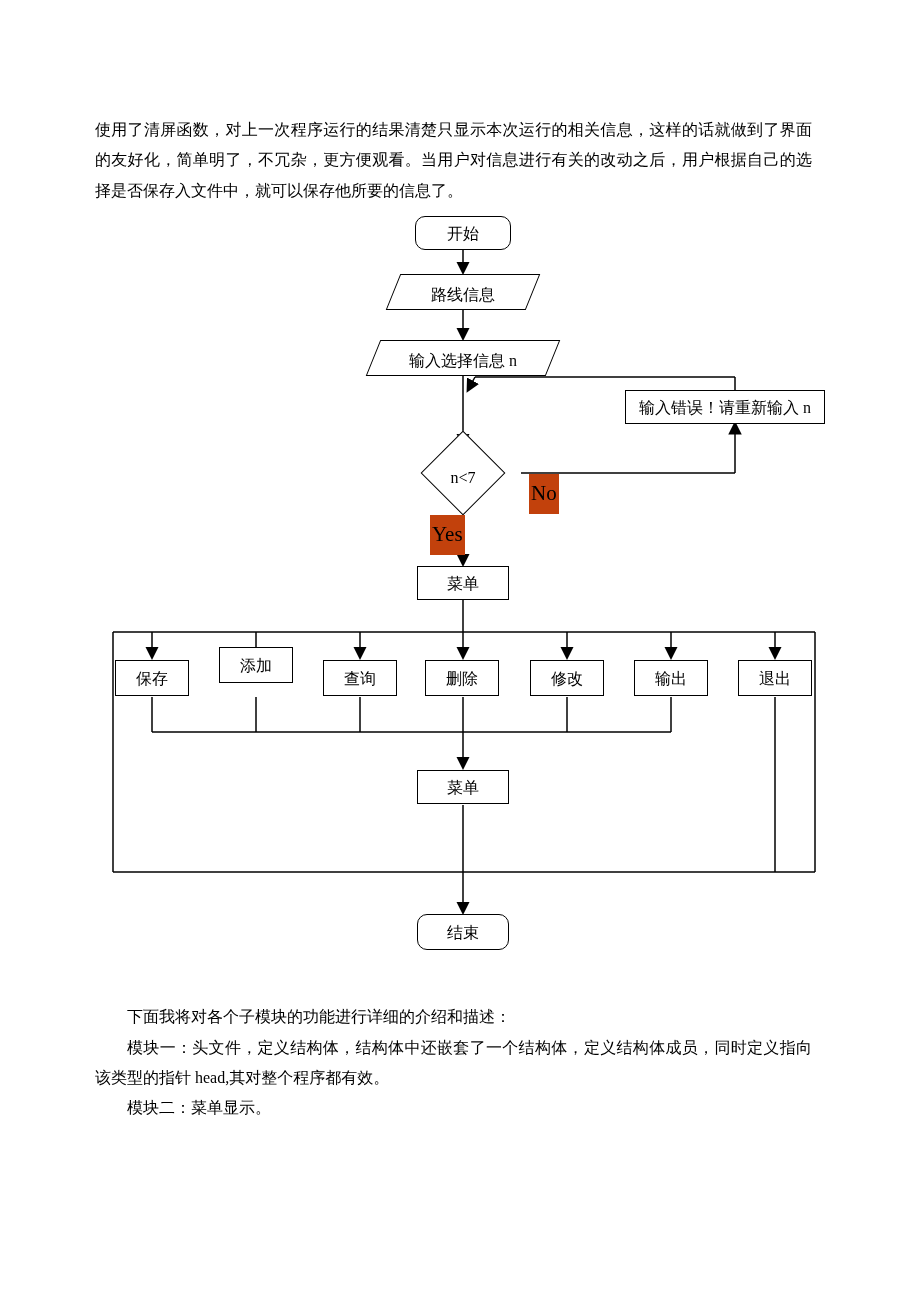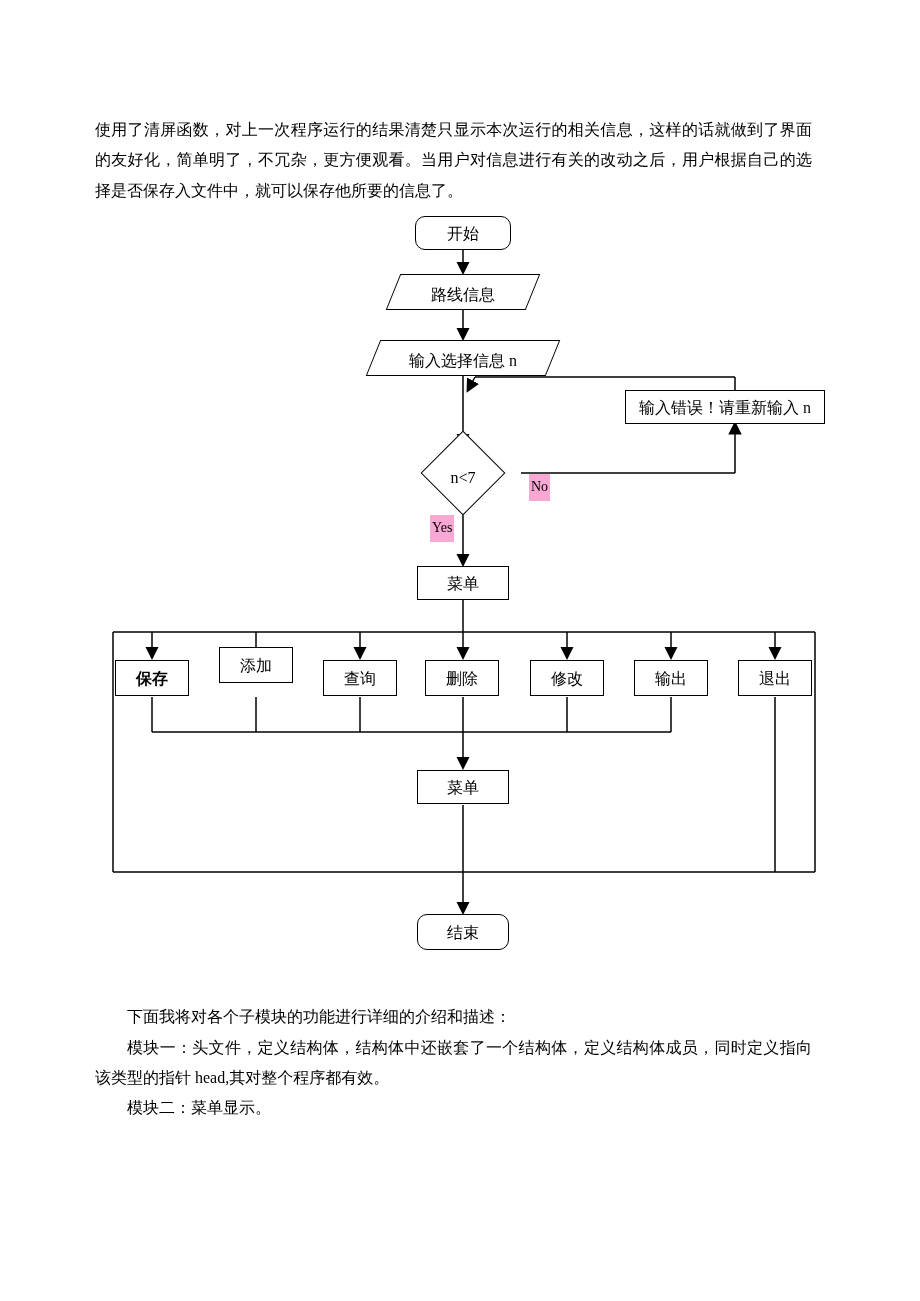--- a/index.html
+++ b/index.html
@@ -68,22 +68,22 @@
   }
   svg.lines {
     position: absolute;
     left: 0;
     top: 0;
     width: 730px;
     height: 760px;
   }
   .flow-text {
     position: absolute;
-    font-size: 14px;
-    background: #f9a8d4;
+    font-size: 21px;
+    background: #c2410c;
     padding: 0 2px;
   }
   .section-gap { height: 14px; }
 </style>
 </head>
 <body>
 
 <div class="page">
 
   <p class="para">使用了清屏函数，对上一次程序运行的结果清楚只显示本次运行的相关信息，这样的话就做到了界面的友好化，简单明了，不冗杂，更方便观看。当用户对信息进行有关的改动之后，用户根据自己的选择是否保存入文件中，就可以保存他所要的信息了。</p>
@@ -166,21 +166,21 @@
     <div class="diamond-label" style="left:320px; top:251px; width:96px;">
       <span>n&lt;7</span>
     </div>
     <div class="flow-text" style="left:434px; top:262px;">No</div>
     <div class="flow-text" style="left:335px; top:303px;">Yes</div>
 
     <div class="box" style="left:322px; top:354px; width:92px; height:34px;">
       <span>菜单</span>
     </div>
 
-    <div class="box" style="left:20px;  top:448px; width:74px; height:36px;font-weight:bold;">
+    <div class="box" style="left:20px;  top:448px; width:74px; height:36px;">
         <span>保存</span>
       </div>
     <div class="box" style="left:124px; top:435px; width:74px; height:36px;">
         <span>添加</span>
       </div>
     <div class="box" style="left:228px; top:448px; width:74px; height:36px;">
         <span>查询</span>
       </div>
     <div class="box" style="left:330px; top:448px; width:74px; height:36px;">
         <span>删除</span>

